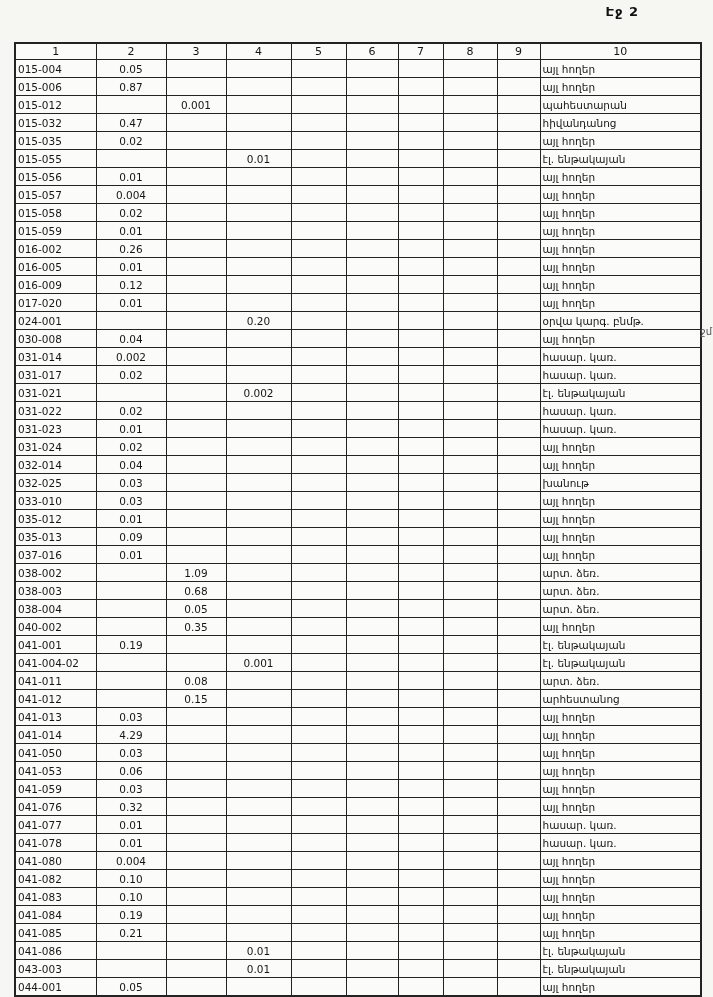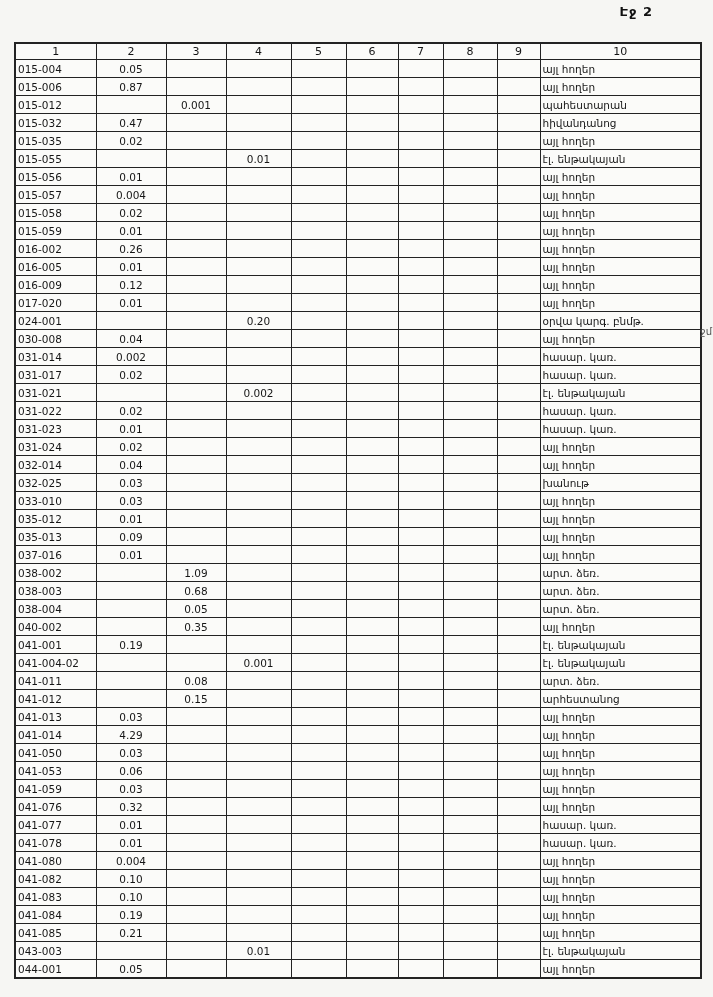--- a/index.html
+++ b/index.html
@@ -11,21 +11,21 @@
     height: 997px;
     position: relative;
     background: #f6f6f3;
     font-family: "DejaVu Sans", sans-serif;
     color: #1b1b1b;
     overflow: hidden;
   }
   .page-label {
     position: absolute;
     top: 4px;
-    right: 60px;
+    right: 74px;
     font-size: 13px;
     font-weight: bold;
     letter-spacing: 1px;
     color: #111;
   }
   .margin-note {
     position: absolute;
     top: 326px;
     right: 1px;
     font-size: 10px;
@@ -695,20 +695,32 @@
         <td class="c3"></td>
         <td class="c4"></td>
         <td class="c5"></td>
         <td class="c6"></td>
         <td class="c7"></td>
         <td class="c8"></td>
         <td class="c9"></td>
         <td class="c10">այլ հողեր</td>
       </tr>
       <tr>
+        <td class="c1">041-086</td>
+        <td class="c2"></td>
+        <td class="c3"></td>
+        <td class="c4">0.01</td>
+        <td class="c5"></td>
+        <td class="c6"></td>
+        <td class="c7"></td>
+        <td class="c8"></td>
+        <td class="c9"></td>
+        <td class="c10">էլ. ենթակայան</td>
+      </tr>
+      <tr>
         <td class="c1">043-003</td>
         <td class="c2"></td>
         <td class="c3"></td>
         <td class="c4">0.01</td>
         <td class="c5"></td>
         <td class="c6"></td>
         <td class="c7"></td>
         <td class="c8"></td>
         <td class="c9"></td>
         <td class="c10">էլ. ենթակայան</td>

